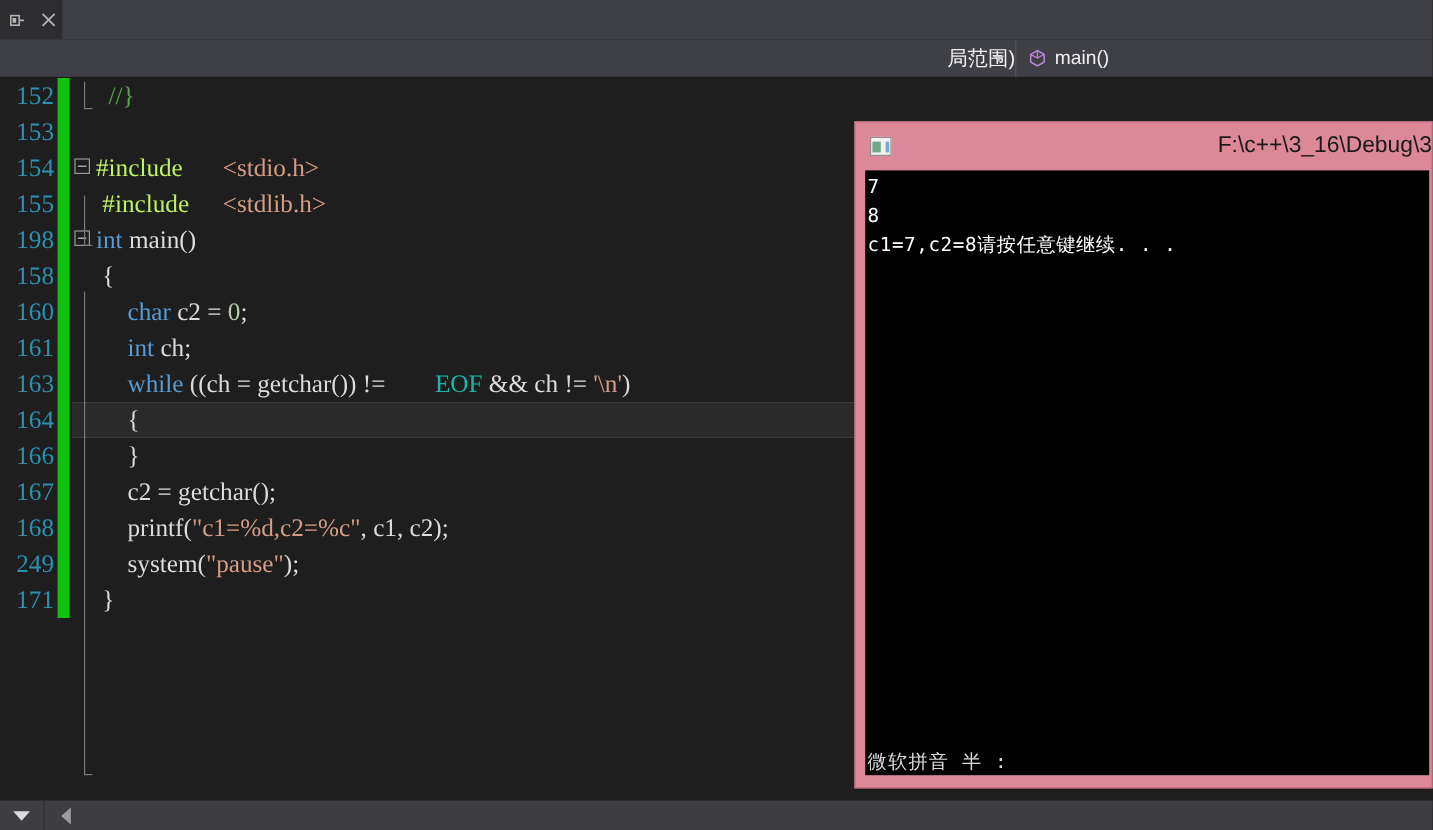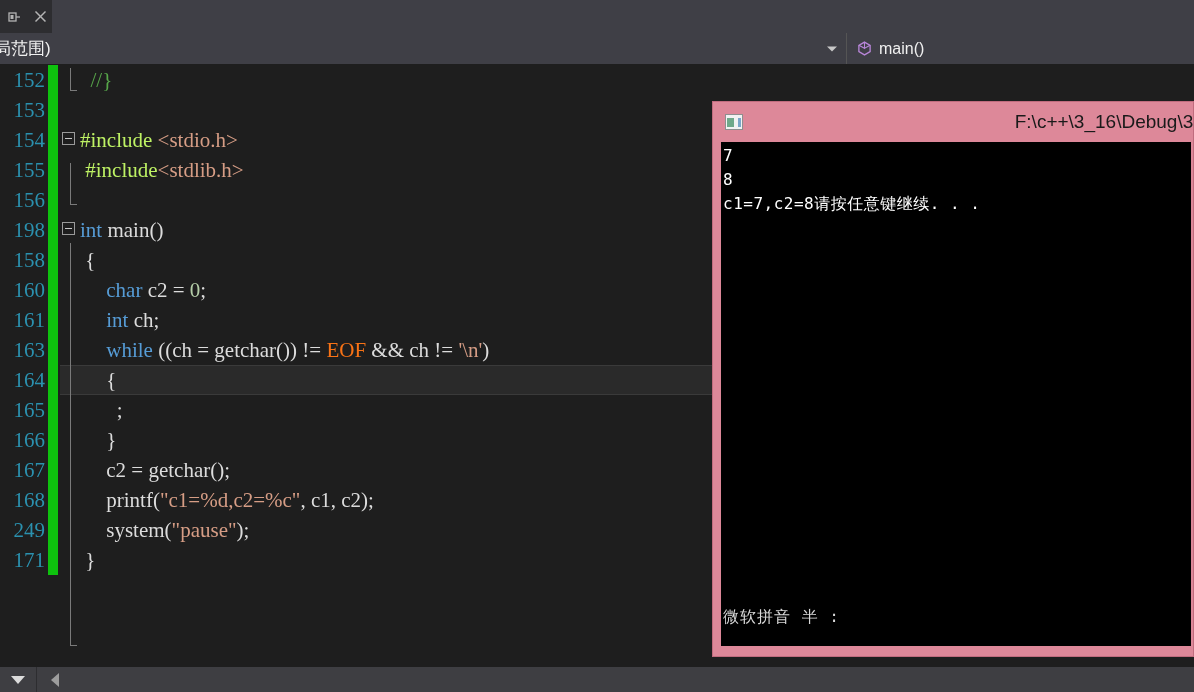--- a/index.html
+++ b/index.html
@@ -57,20 +57,21 @@
   .nav-combo {
     position: relative;
     height: 100%;
     display: flex;
     align-items: center;
     box-sizing: border-box;
   }
   .nav-combo.left {
     width: 846px;
     padding-left: 0px;
+    justify-content: flex-end;
   }
   .nav-combo.right {
     width: 348px;
     border-left: 1px solid #555;
     padding-left: 10px;
     gap: 7px;
   }
   .nav-text {
     color: #f0f0f0;
     font-size: 17px;
@@ -169,23 +170,23 @@
     font-size: 21px;
     color: #dcdcdc;
     white-space: pre;
     line-height: 30px;
     z-index: 2;
   }
   .kw   { color: #569cd6; }
   .num  { color: #b5cea8; }
   .str  { color: #d69d85; }
   .cmt  { color: #57a64a; }
-  .mac  { color: #f97316; }
+  .mac  { color: #14b8a6; margin-left: 36px; }
   .pre  { color: #bef264; }
-  .inc  { color: #d69d85; }
+  .inc  { color: #d69d85; margin-left: 28px; }
   .pun  { color: #dcdcdc; }
 
   
   .guide {
     position: absolute;
     background: #7a7a7a;
     width: 1px;
     z-index: 1;
   }
   .guide-h {
@@ -260,21 +261,21 @@
     font-family: "DejaVu Sans Mono", monospace;
     font-size: 16px;
     line-height: 24px;
     color: #ffffff;
     white-space: pre;
     letter-spacing: 0.5px;
   }
   .console-ime {
     position: absolute;
     left: 2px;
-    bottom: 18px;
+    bottom: 0;
     font-family: "DejaVu Sans Mono", monospace;
     font-size: 16px;
     color: #d8d8d8;
     white-space: pre;
     letter-spacing: 1px;
   }
 
   
   .hscroll {
     position: absolute;
@@ -369,26 +370,20 @@
         </div>
         <div class="codetext"><span class="pre">#include </span><span class="inc">&lt;stdio.h&gt;</span></div>
       </div>
       <div class="row">
         <div class="lineno">155</div>
         <div class="changebar"></div>
         <div class="glyphcol"></div>
         <div class="codetext"><span class="pun"> </span><span class="pre">#include</span><span class="inc">&lt;stdlib.h&gt;</span></div>
       </div>
       <div class="row">
-        <div class="lineno">156</div>
-        <div class="changebar"></div>
-        <div class="glyphcol"></div>
-        <div class="codetext"></div>
-      </div>
-      <div class="row">
         <div class="lineno">198</div>
         <div class="changebar"></div>
         <div class="glyphcol">
           <div class="collapse-box"></div>
         </div>
         <div class="codetext"><span class="kw">int</span><span class="pun"> main()</span></div>
       </div>
       <div class="row">
         <div class="lineno">158</div>
         <div class="changebar"></div>
@@ -412,26 +407,20 @@
         <div class="changebar"></div>
         <div class="glyphcol"></div>
         <div class="codetext"><span class="pun">     </span><span class="kw">while</span><span class="pun"> ((ch = getchar()) != </span><span class="mac">EOF</span><span class="pun"> &amp;&amp; ch != </span><span class="str">'\n'</span><span class="pun">)</span></div>
       </div>
       <div class="row current">
         <div class="hl"></div>
         <div class="lineno">164</div>
         <div class="changebar"></div>
         <div class="glyphcol"></div>
         <div class="codetext"><span class="pun">     {</span></div>
-      </div>
-      <div class="row">
-        <div class="lineno">165</div>
-        <div class="changebar"></div>
-        <div class="glyphcol"></div>
-        <div class="codetext"><span class="pun">       ;</span></div>
       </div>
       <div class="row">
         <div class="lineno">166</div>
         <div class="changebar"></div>
         <div class="glyphcol"></div>
         <div class="codetext"><span class="pun">     }</span></div>
       </div>
       <div class="row">
         <div class="lineno">167</div>
         <div class="changebar"></div>

